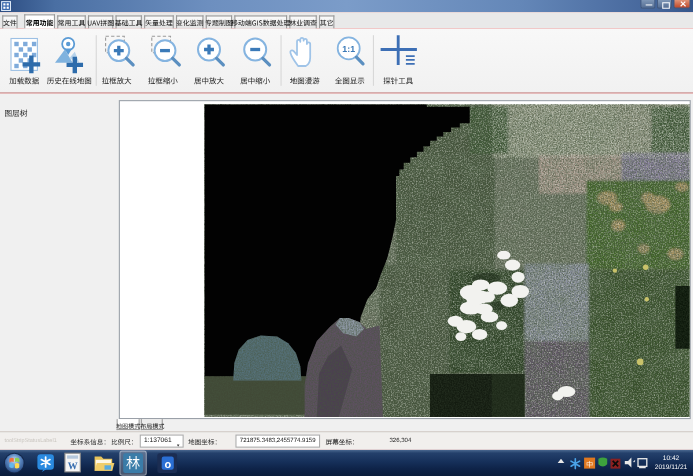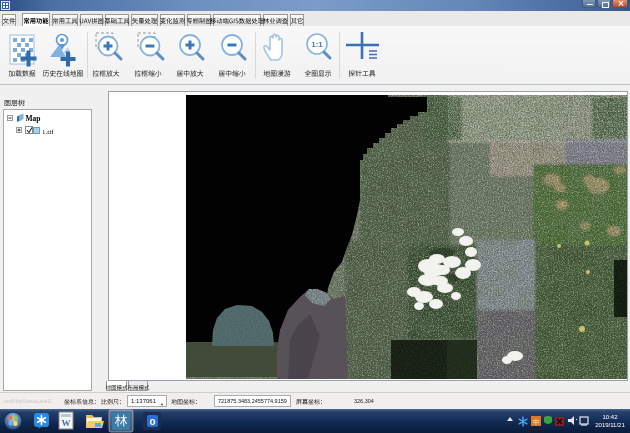--- a/index.html
+++ b/index.html
@@ -165,35 +165,20 @@
   <div class="tbtn" style="left:340px">
         <div class="lbl"></div>
       </div>
   <div class="sep" style="left:87px"></div>
   <div class="sep" style="left:255px"></div>
   <div class="sep" style="left:339px"></div>
  </div>
 
  <div id="mainbg"></div>
  <div id="lpanellbl"></div>
- <div id="tree">
-  <svg width="87" height="280">
-   <rect x="3.5" y="5.5" width="5" height="5" fill="#fff" stroke="#9a9a9a"></rect>
-   <path d="M4.5 8 h3" stroke="#333" stroke-width="1"></path>
-   <path d="M13 6.5 l4.5 -2 l0 5.5 l-4.5 2 z" fill="#2e6cab"></path>
-        <path d="M15 5.5 l4.5 -2 l0 5.5 l-4.5 2 z" fill="#7fb2de"></path>
-   <text x="21.5" y="11" font-size="7.5" font-weight="bold" fill="#000" font-family="Liberation Serif">Map</text>
-   <rect x="12.5" y="17.5" width="5" height="5" fill="#fff" stroke="#9a9a9a"></rect>
-   <path d="M13.5 20 h3 M15 18.5 v3" stroke="#333" stroke-width="1"></path>
-   <rect x="21.5" y="16.5" width="7" height="7" fill="#fff" stroke="#8a8a8a"></rect>
-   <path d="M23 20 l2 2.5 l3 -5" stroke="#333" stroke-width="1.2" fill="none"></path>
-   <rect x="29.5" y="17.5" width="6" height="6" fill="#aacdee" stroke="#6a9aca"></rect>
-   <text x="38" y="23.5" font-size="7" fill="#000" font-family="Liberation Serif">1.tif</text>
-  </svg>
- </div>
 
  <div id="map">
   <svg width="518" height="288" viewBox="109 92 518 288">
    <defs>
     <filter id="nd" x="0" y="0" width="100%" height="100%">
      <feTurbulence type="fractalNoise" baseFrequency="0.8" numOctaves="2" stitchTiles="stitch" seed="3"></feTurbulence>
      <feColorMatrix type="matrix" values="0 0 0 0 0.06  0 0 0 0 0.09  0 0 0 0 0.05  2.0 0 0 0 -0.55"></feColorMatrix>
     </filter>
     <filter id="nl" x="0" y="0" width="100%" height="100%">
      <feTurbulence type="fractalNoise" baseFrequency="0.8" numOctaves="2" stitchTiles="stitch" seed="11"></feTurbulence>

